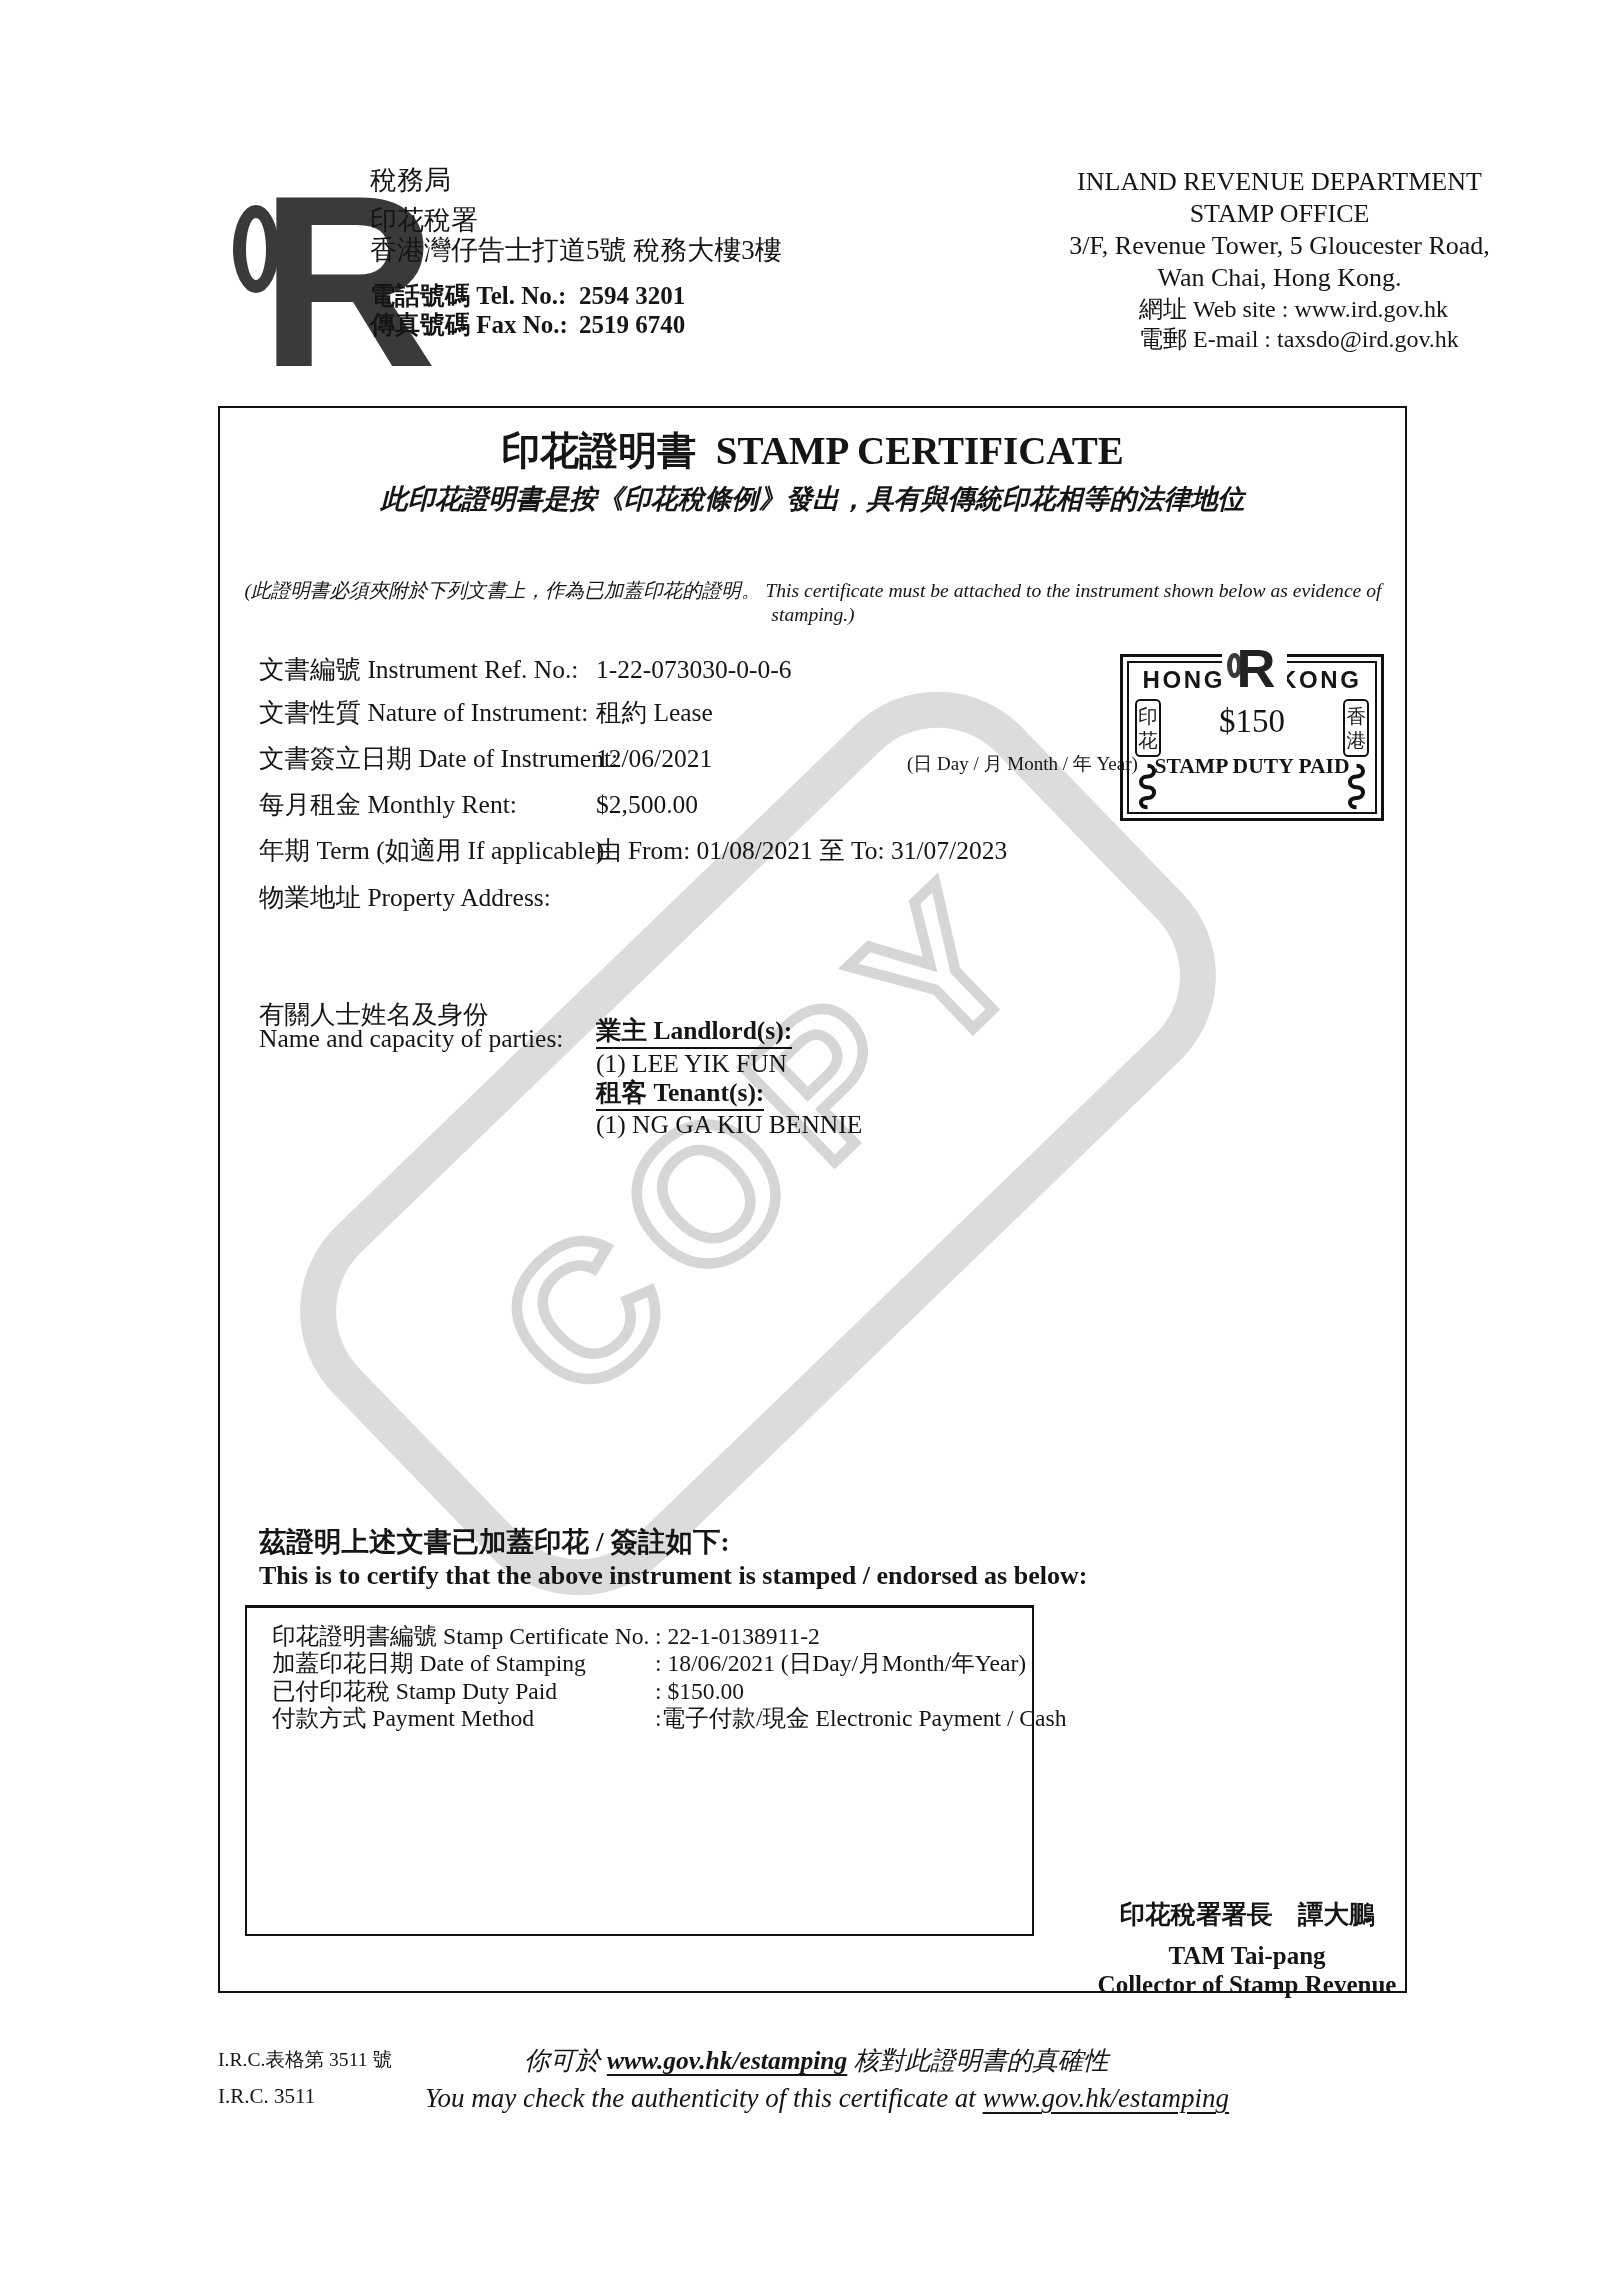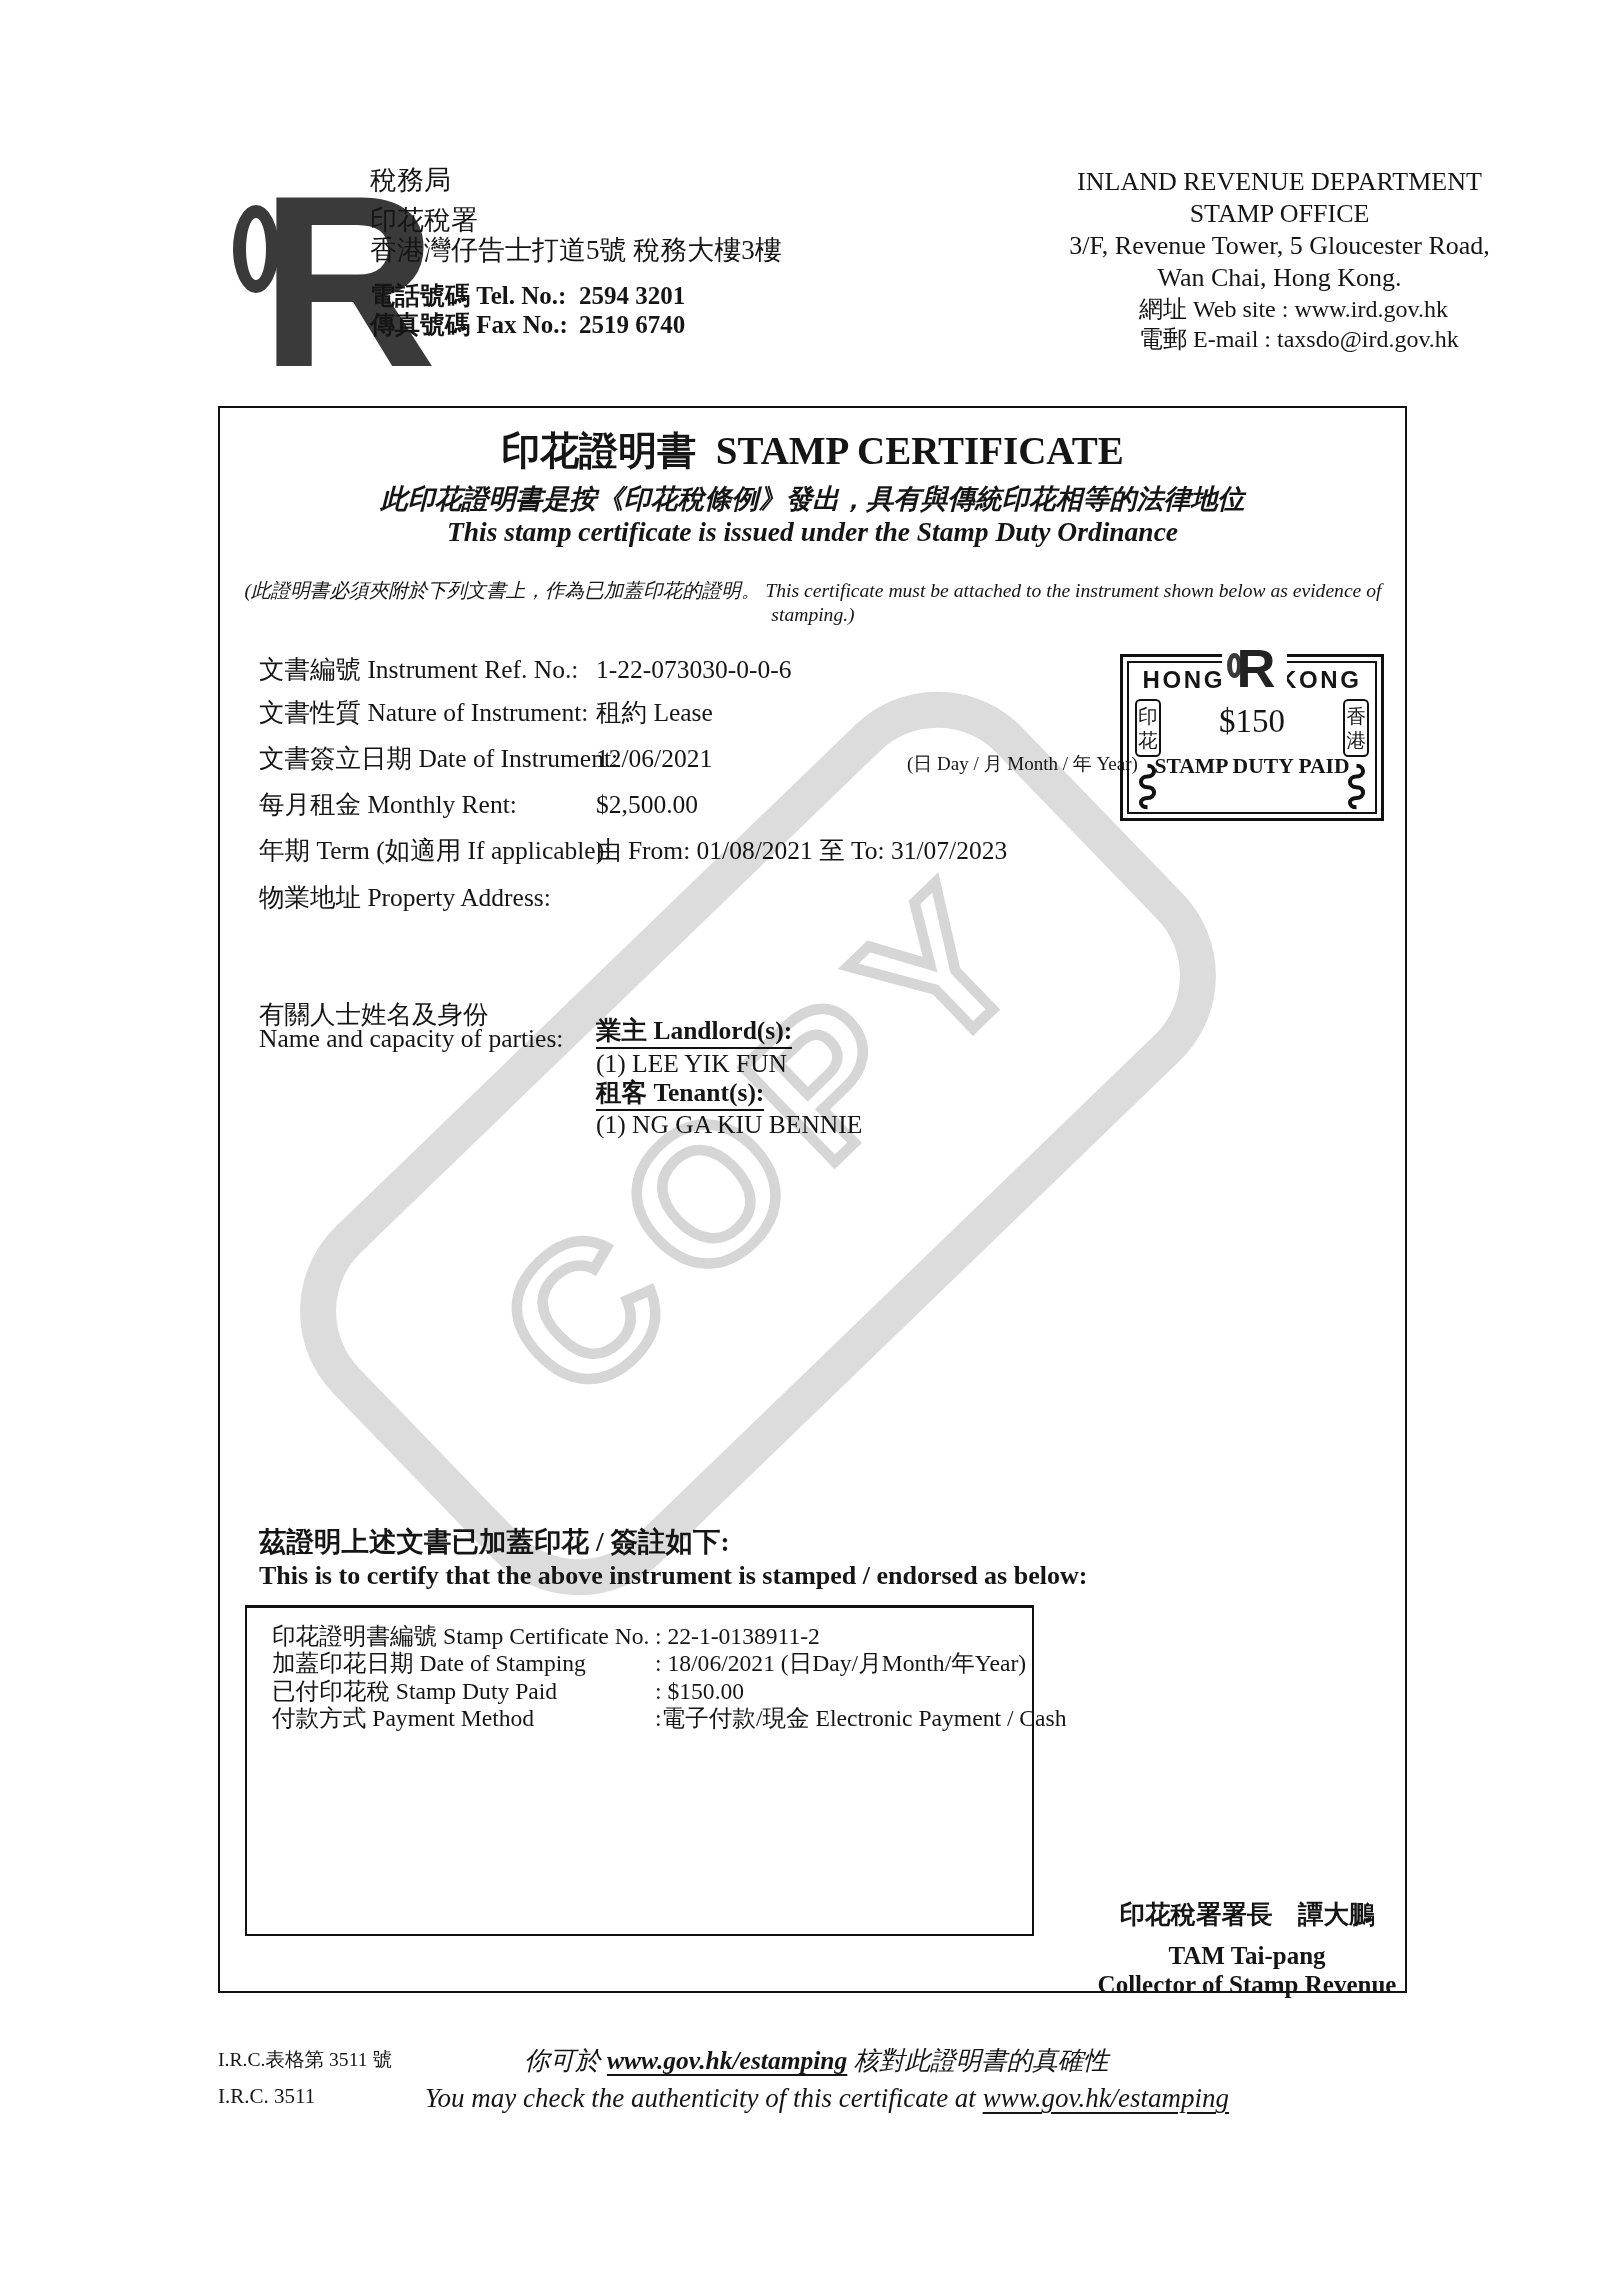--- a/index.html
+++ b/index.html
@@ -97,21 +97,20 @@
     <div class="hdr-right-line" style="margin-top:5.9px; padding-left:82px; font-size:24px;">電郵 E-mail : taxsdo@ird.gov.hk</div>
   </div>
 
   <div class="abs z" id="main-box"></div>
 
   <div class="abs z ctr" style="left:218px; top:424px; width:1189px; font-size:39px; font-weight:bold;">
     <span>印花證明書</span>&nbsp;&nbsp;<span>STAMP CERTIFICATE</span>
   </div>
 
   <div class="abs z ctr b i" style="left:218px; top:481px; width:1189px; font-size:27px;">此印花證明書是按《印花稅條例》發出，具有與傳統印花相等的法律地位</div>
-  <div class="abs z ctr b i" style="left:218px; top:516px; width:1189px; font-size:27.5px;">This stamp certificate is issued under the Stamp Duty Ordinance</div>
   <div class="abs z ctr i" style="left:226px; top:577px; width:1174px; font-size:19.6px;">(此證明書必須夾附於下列文書上，作為已加蓋印花的證明。 This certificate must be attached to the instrument shown below as evidence of stamping.)</div>
 
   <div class="abs z fld-label" style="left:259px; top:657px;">文書編號 Instrument Ref. No.:</div>
   <div class="abs z fld-value" style="left:596px; top:657px;">1-22-073030-0-0-6</div>
 
   <div class="abs z fld-label" style="left:259px; top:700px;">文書性質 Nature of Instrument:</div>
   <div class="abs z fld-value" style="left:596px; top:700px;">租約 Lease</div>
 
   <div class="abs z fld-label" style="left:259px; top:746px;">文書簽立日期 Date of Instrument:</div>
   <div class="abs z fld-value" style="left:596px; top:746px;">12/06/2021</div>

